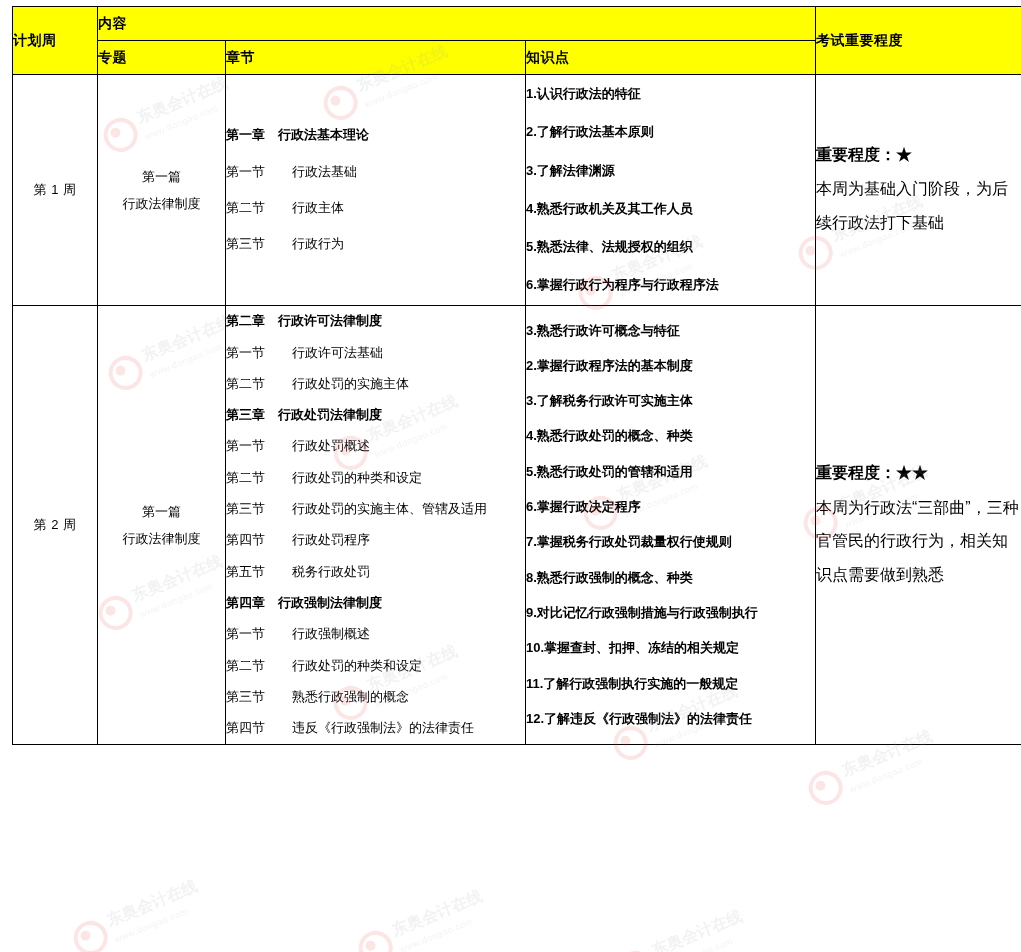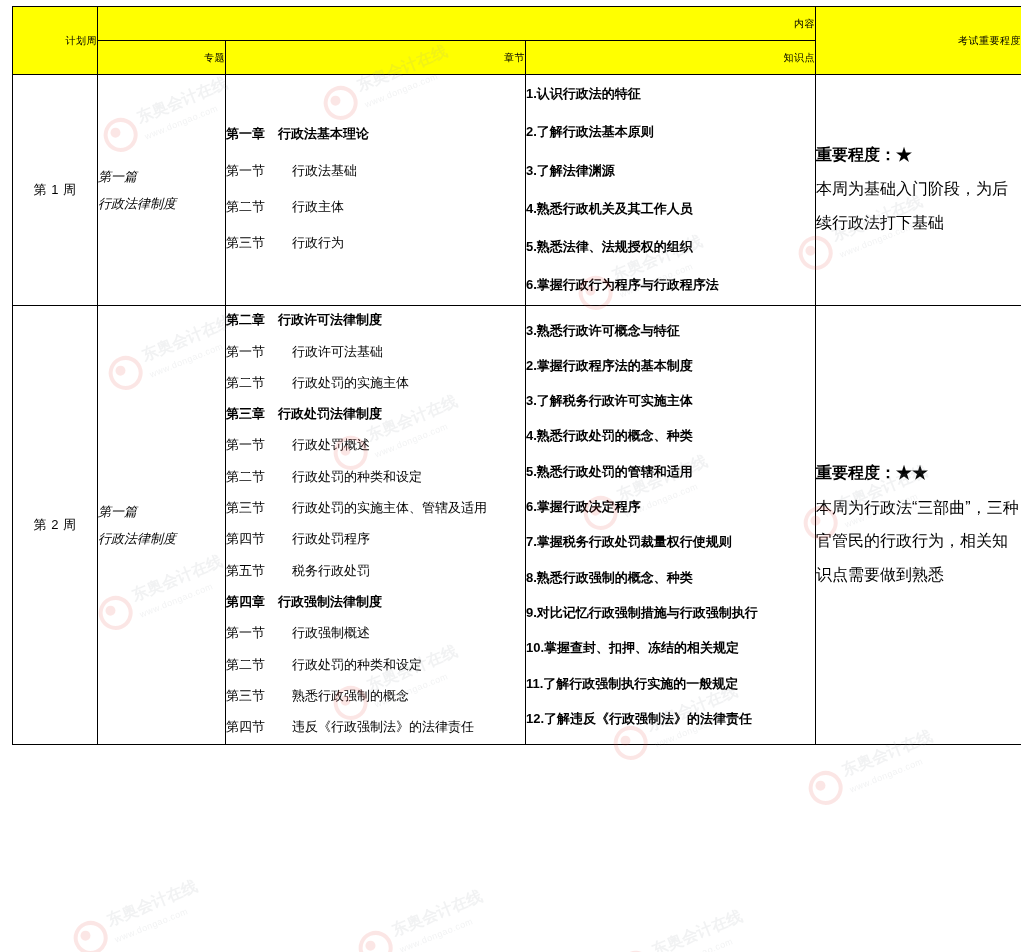--- a/index.html
+++ b/index.html
@@ -26,47 +26,46 @@
     margin: 6px 0 0 12px;
     table-layout: fixed;
   }
   table.plan td, table.plan th {
     border: 1px solid #000000;
     vertical-align: middle;
     padding: 0;
   }
   .hdr {
     background: #ffff00;
-    font-weight: normal;
-    text-align: right;
-    font-size: 10px;
+    font-weight: bold;
+    text-align: left;
+    font-size: 14px;
     letter-spacing: 0.5px;
     height: 33px;
   }
   .hdr-week { width: 85px; }
   .hdr-topic { width: 128px; }
   .hdr-chapter { width: 300px; }
   .hdr-point { width: 290px; }
   .hdr-level { width: 206px; }
 
   .cell-week {
     text-align: center;
     font-size: 13px;
     letter-spacing: 0.5px;
   }
   .cell-topic {
+    text-align: center;
     font-size: 13px;
     line-height: 2.1;
-    font-style: italic;
   }
   .cell-chapter {
     font-size: 13px;
     padding: 10px 4px 10px 8px;
     line-height: 1.1;
-    font-family: Liberation Mono, monospace;
   }
   .cell-point {
     font-size: 13px;
     padding: 10px 4px 10px 10px;
     line-height: 1.1;
   }
   .cell-level {
     font-size: 16px;
     padding: 8px 10px 8px 10px;
     vertical-align: middle;

